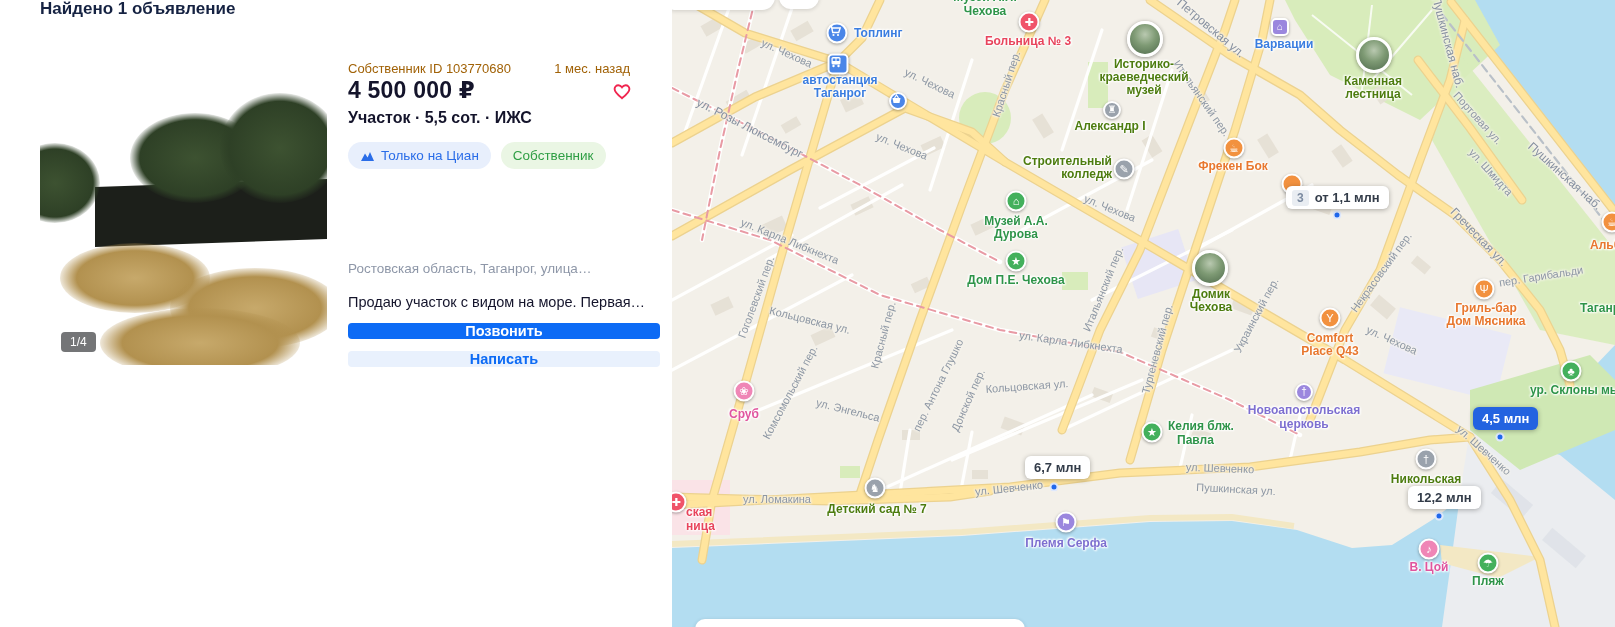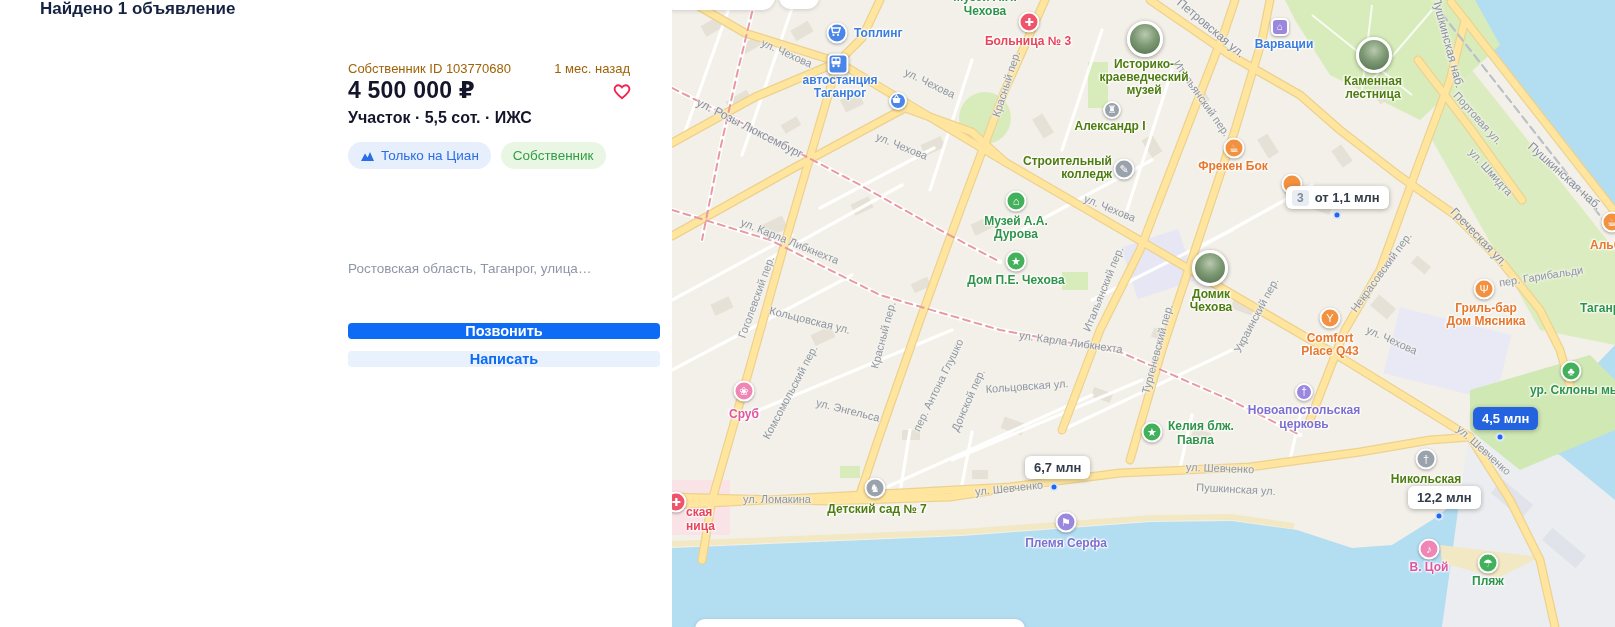--- a/index.html
+++ b/index.html
@@ -70,20 +70,30 @@
     border-radius:50%; transform:translate(-50%,-50%); z-index:5; cursor:pointer; }
   .ovl { position:absolute; background:#fff; box-shadow:0 1px 4px rgba(0,0,0,.15); z-index:7; }
 </style>
 </head>
 <body>
 
 <div id="stage">
 
   <div class="abs" id="results-header">Найдено 1 объявление</div>
 
+  <div class="abs" id="photo">
+    <div class="dark-shed" style="left:55px;top:130px;width:235px;height:60px;"></div>
+    <div class="tree-blob" style="left:90px;top:60px;width:130px;height:90px;"></div>
+    <div class="tree-blob" style="left:180px;top:40px;width:120px;height:110px;"></div>
+    <div class="tree-blob" style="left:-30px;top:90px;width:90px;height:80px;"></div>
+    <div class="grass-blob" style="left:20px;top:190px;width:150px;height:70px;"></div>
+    <div class="grass-blob" style="left:130px;top:215px;width:170px;height:80px;"></div>
+    <div class="grass-blob" style="left:60px;top:255px;width:200px;height:70px;"></div>
+    <div class="abs" id="photo-counter">1/4</div>
+  </div>
 
   <div class="abs meta-row">
     <span>Собственник ID 103770680</span>
     <span>1 мес. назад</span>
   </div>
 
   <div class="abs" id="price">4 500 000 ₽</div>
 
   <div class="abs" id="fav">
     <svg width="18" height="17" viewBox="0 0 18 17">
@@ -99,20 +109,21 @@
           <path d="M1 11 L5 3.5 L7.6 7.5 L10 2 L14 11 Z" fill="#2a6de8"></path>
         </svg>
       <span>Только на Циан</span>
     </div>
     <div class="badge green">
       <span>Собственник</span>
     </div>
   </div>
 
   <div class="abs" id="location">Ростовская область, Таганрог, улица…</div>
+  <div class="abs" id="descr">Продаю участок с видом на море. Первая…</div>
 
   <div class="abs btn-row">
     <button class="btn primary">Позвонить</button>
     <button class="btn secondary">Написать</button>
   </div>
 
   <div class="abs" id="map">
     <svg width="943" height="627" viewBox="0 0 943 627">
       <rect x="0" y="0" width="943" height="627" fill="#f3f0e9"></rect>
 

